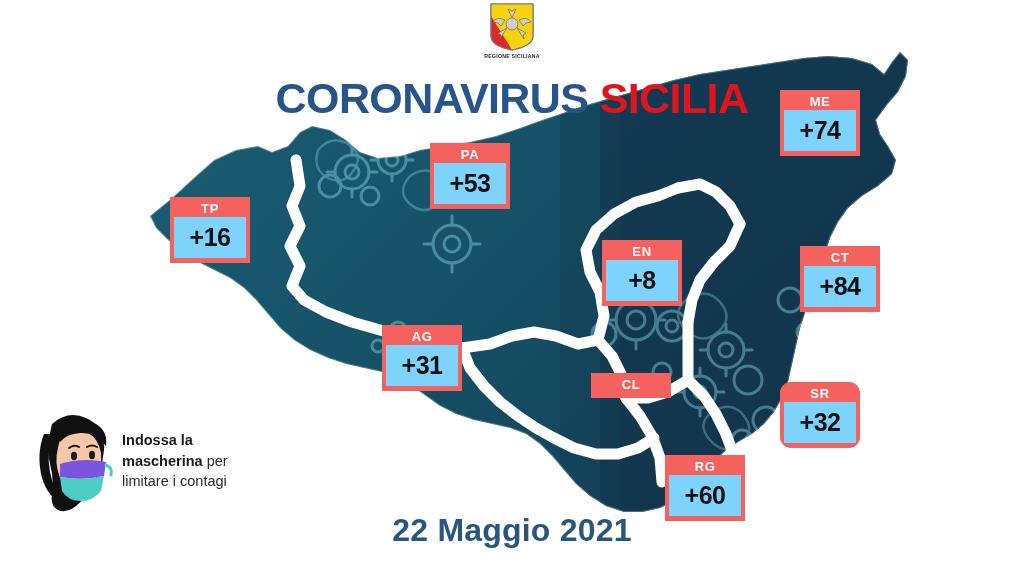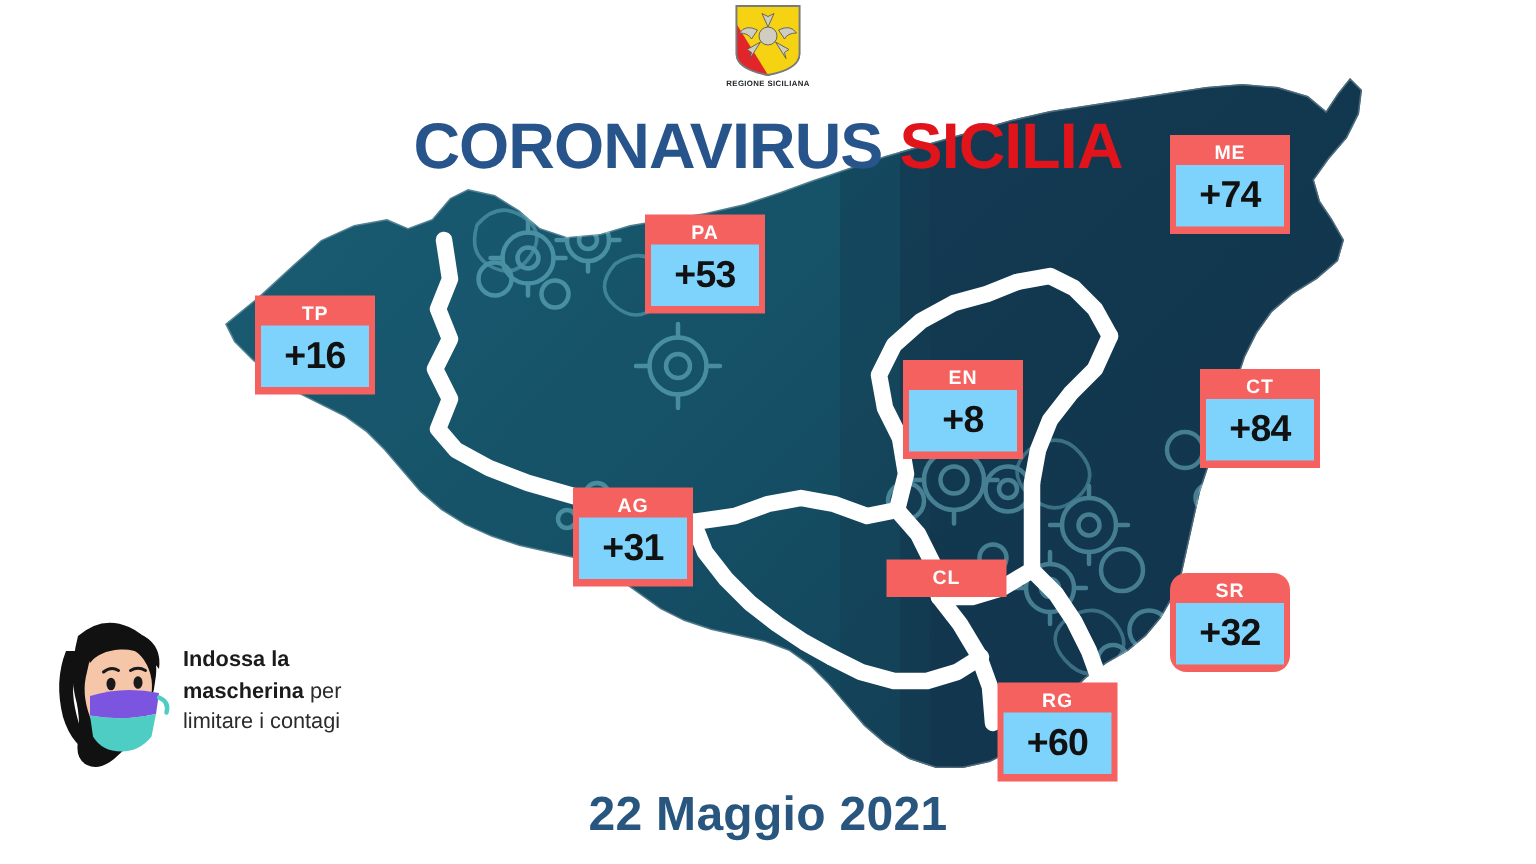--- a/index.html
+++ b/index.html
@@ -50,21 +50,21 @@
     font-weight: bold;
     letter-spacing: -0.6px;
     white-space: nowrap;
   }
   .title .t-blue { color: #27548a; }
   .title .t-red  { color: #e0141a; }
 
   .datebar {
     position: absolute;
     left: 0;
-    top: 524px;
+    top: 512px;
     width: 1024px;
     text-align: center;
     font-size: 32px;
     font-weight: bold;
     color: #29567f;
     letter-spacing: .2px;
   }
 
   
   .map-wrap {

